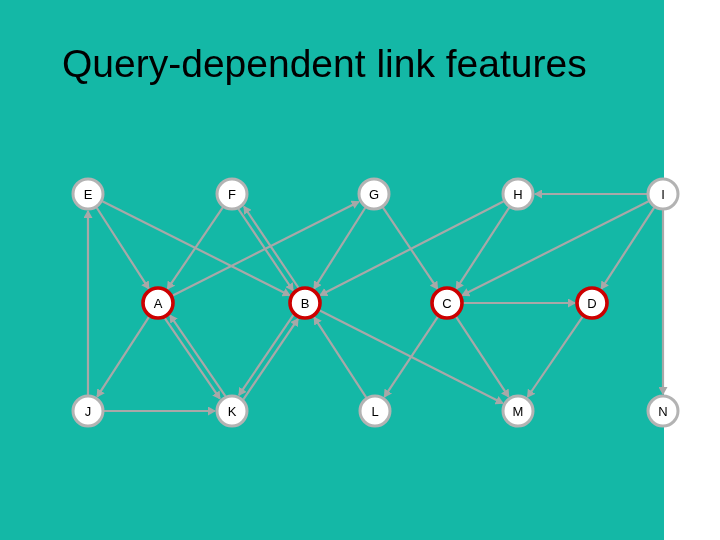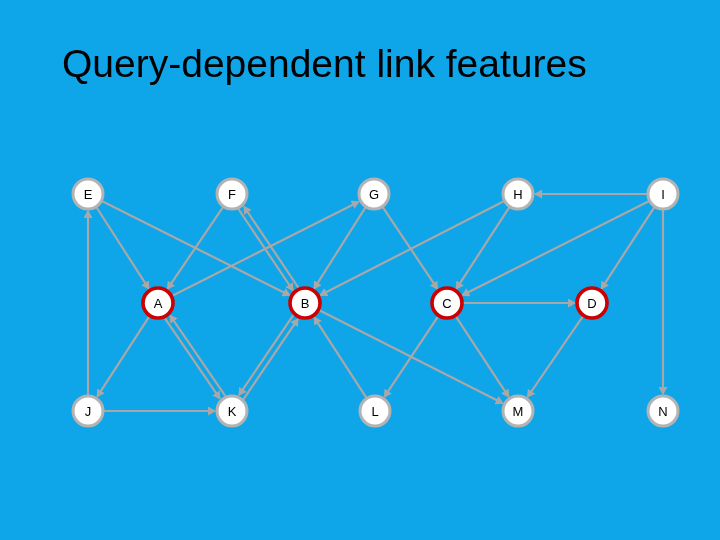--- a/index.html
+++ b/index.html
@@ -6,23 +6,23 @@
     margin: 0;
     padding: 0;
     background: #ffffff;
     width: 720px;
     height: 540px;
     overflow: hidden;
     font-family: "Liberation Sans", sans-serif;
   }
   #slide {
     position: relative;
-    width: 720px;
+    width: 664px;
     height: 540px;
-    background: #0ea5e9;
+    background: #14b8a6;
   }
   #slide-title {
     position: absolute;
     left: 62px;
     top: 42px;
     font-size: 39px;
     font-weight: 400;
     color: #000000;
     letter-spacing: 0px;
     white-space: nowrap;

